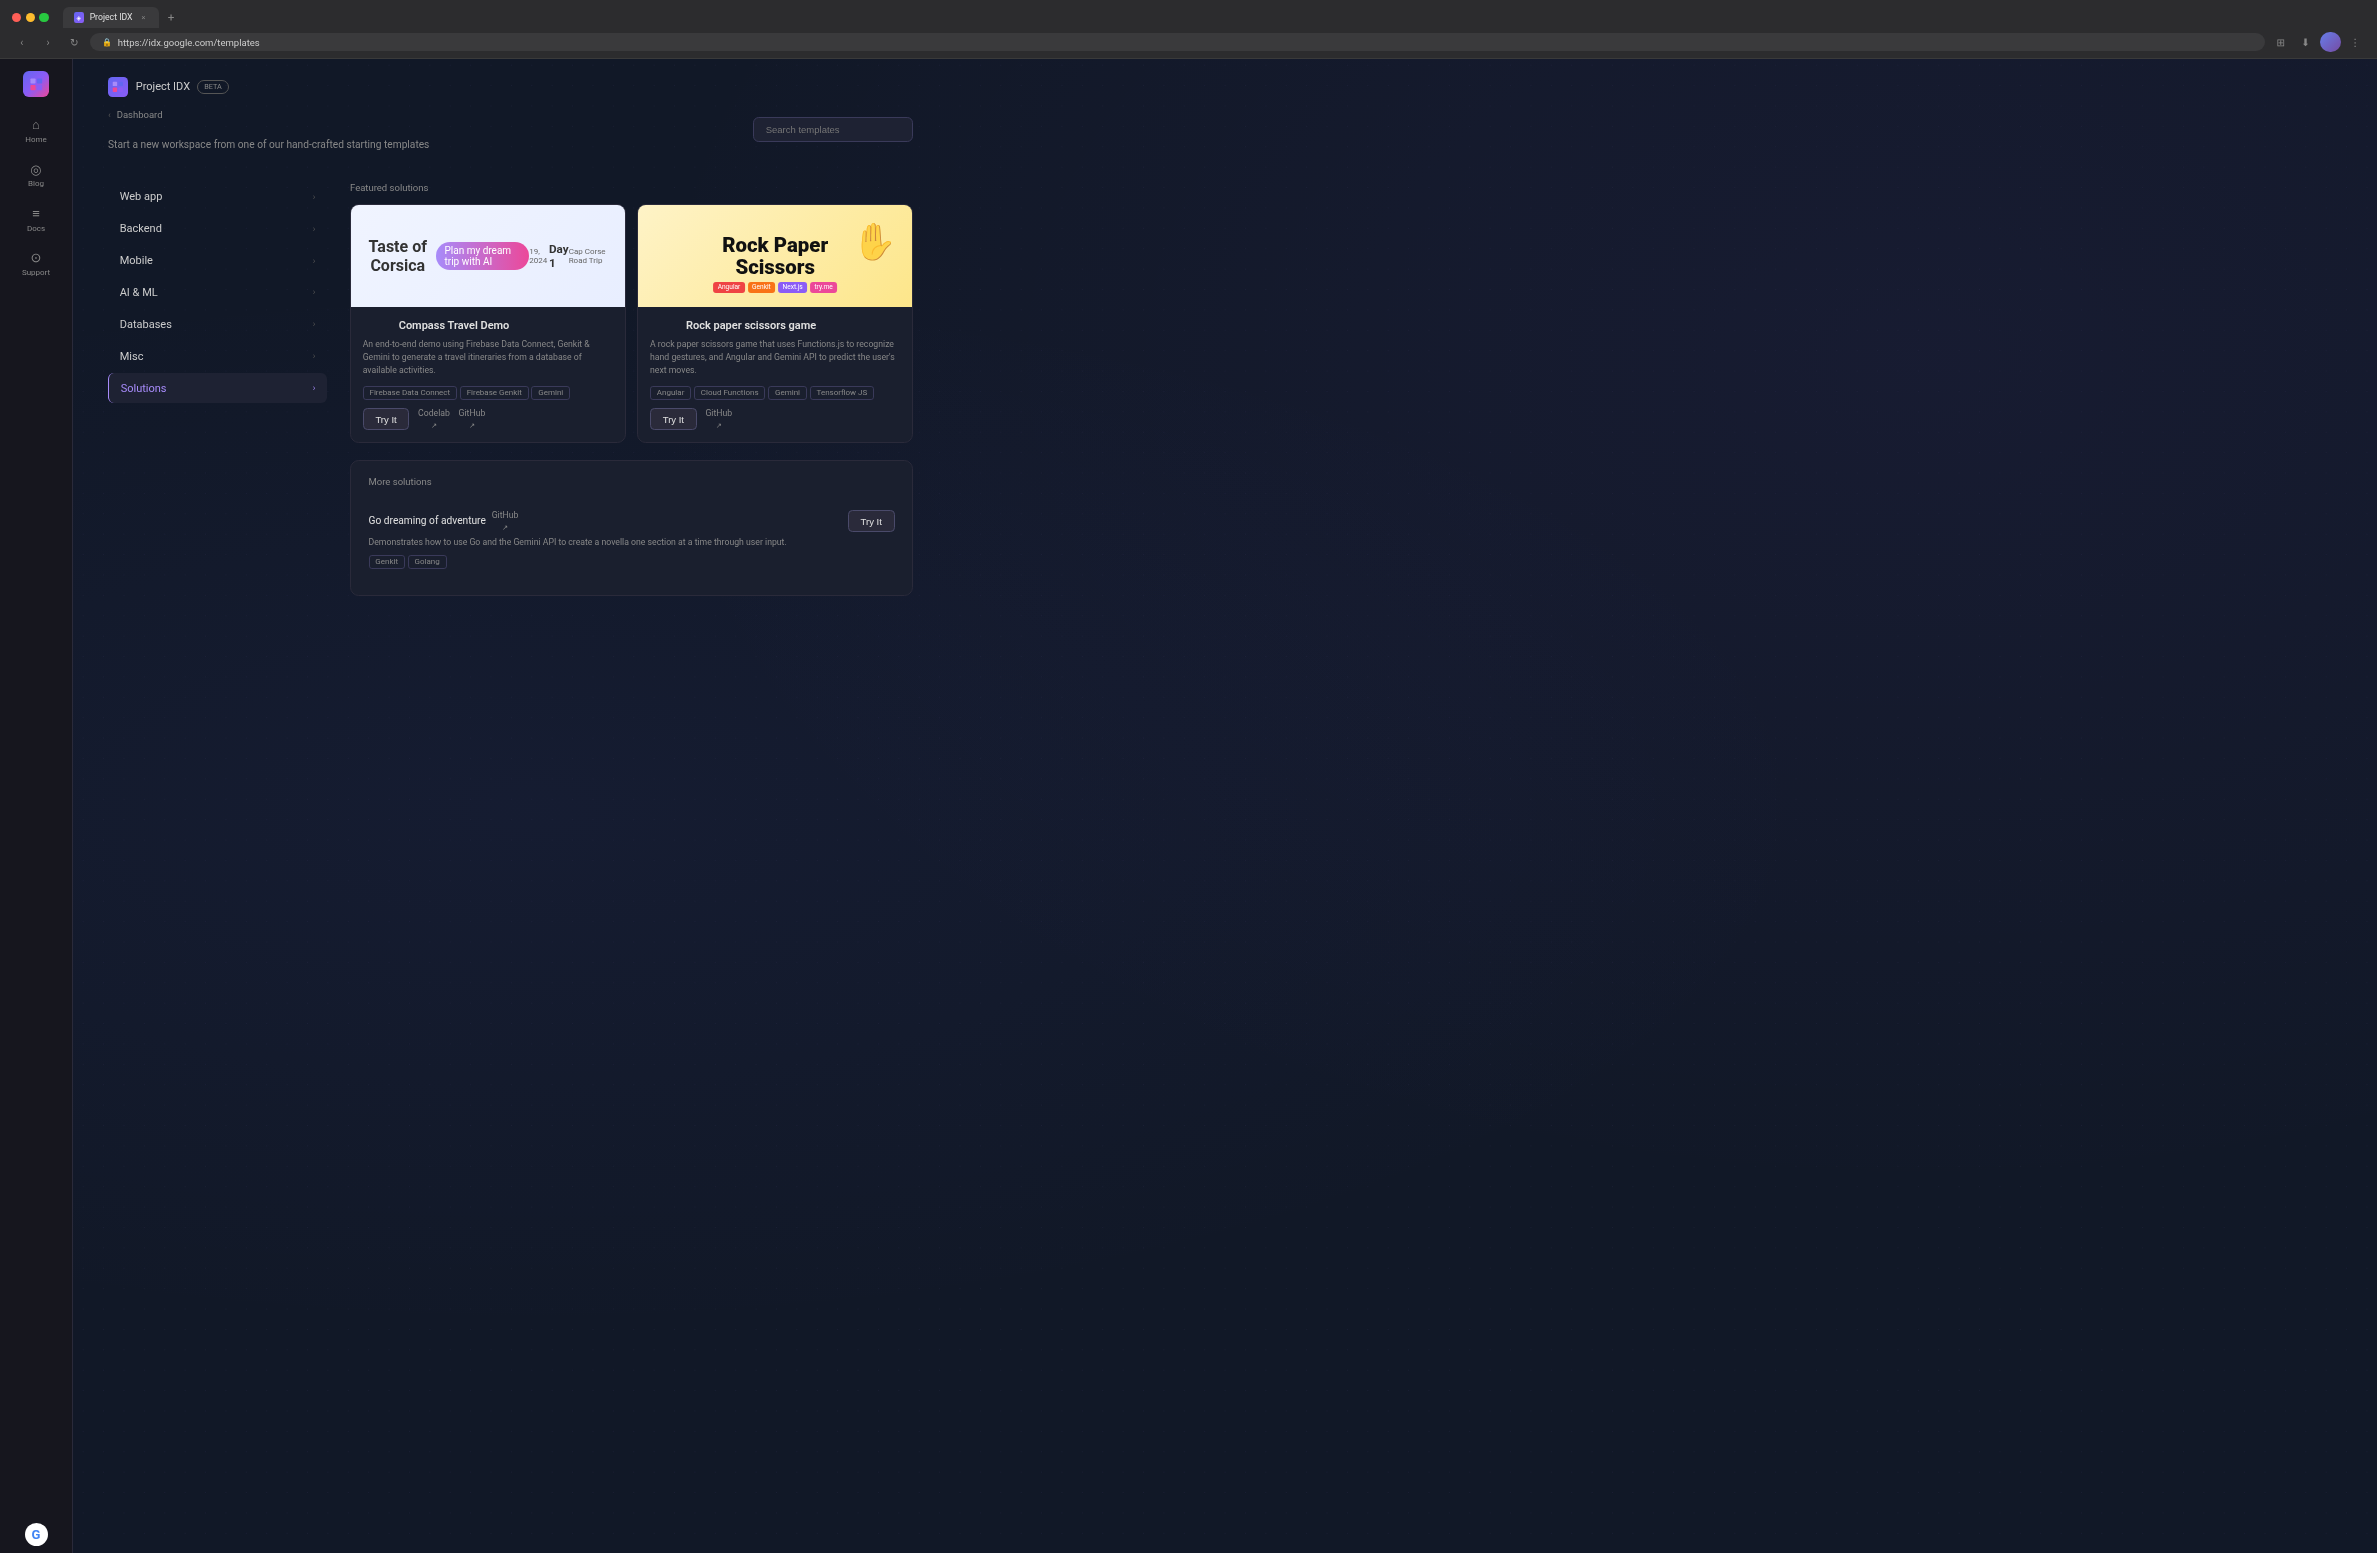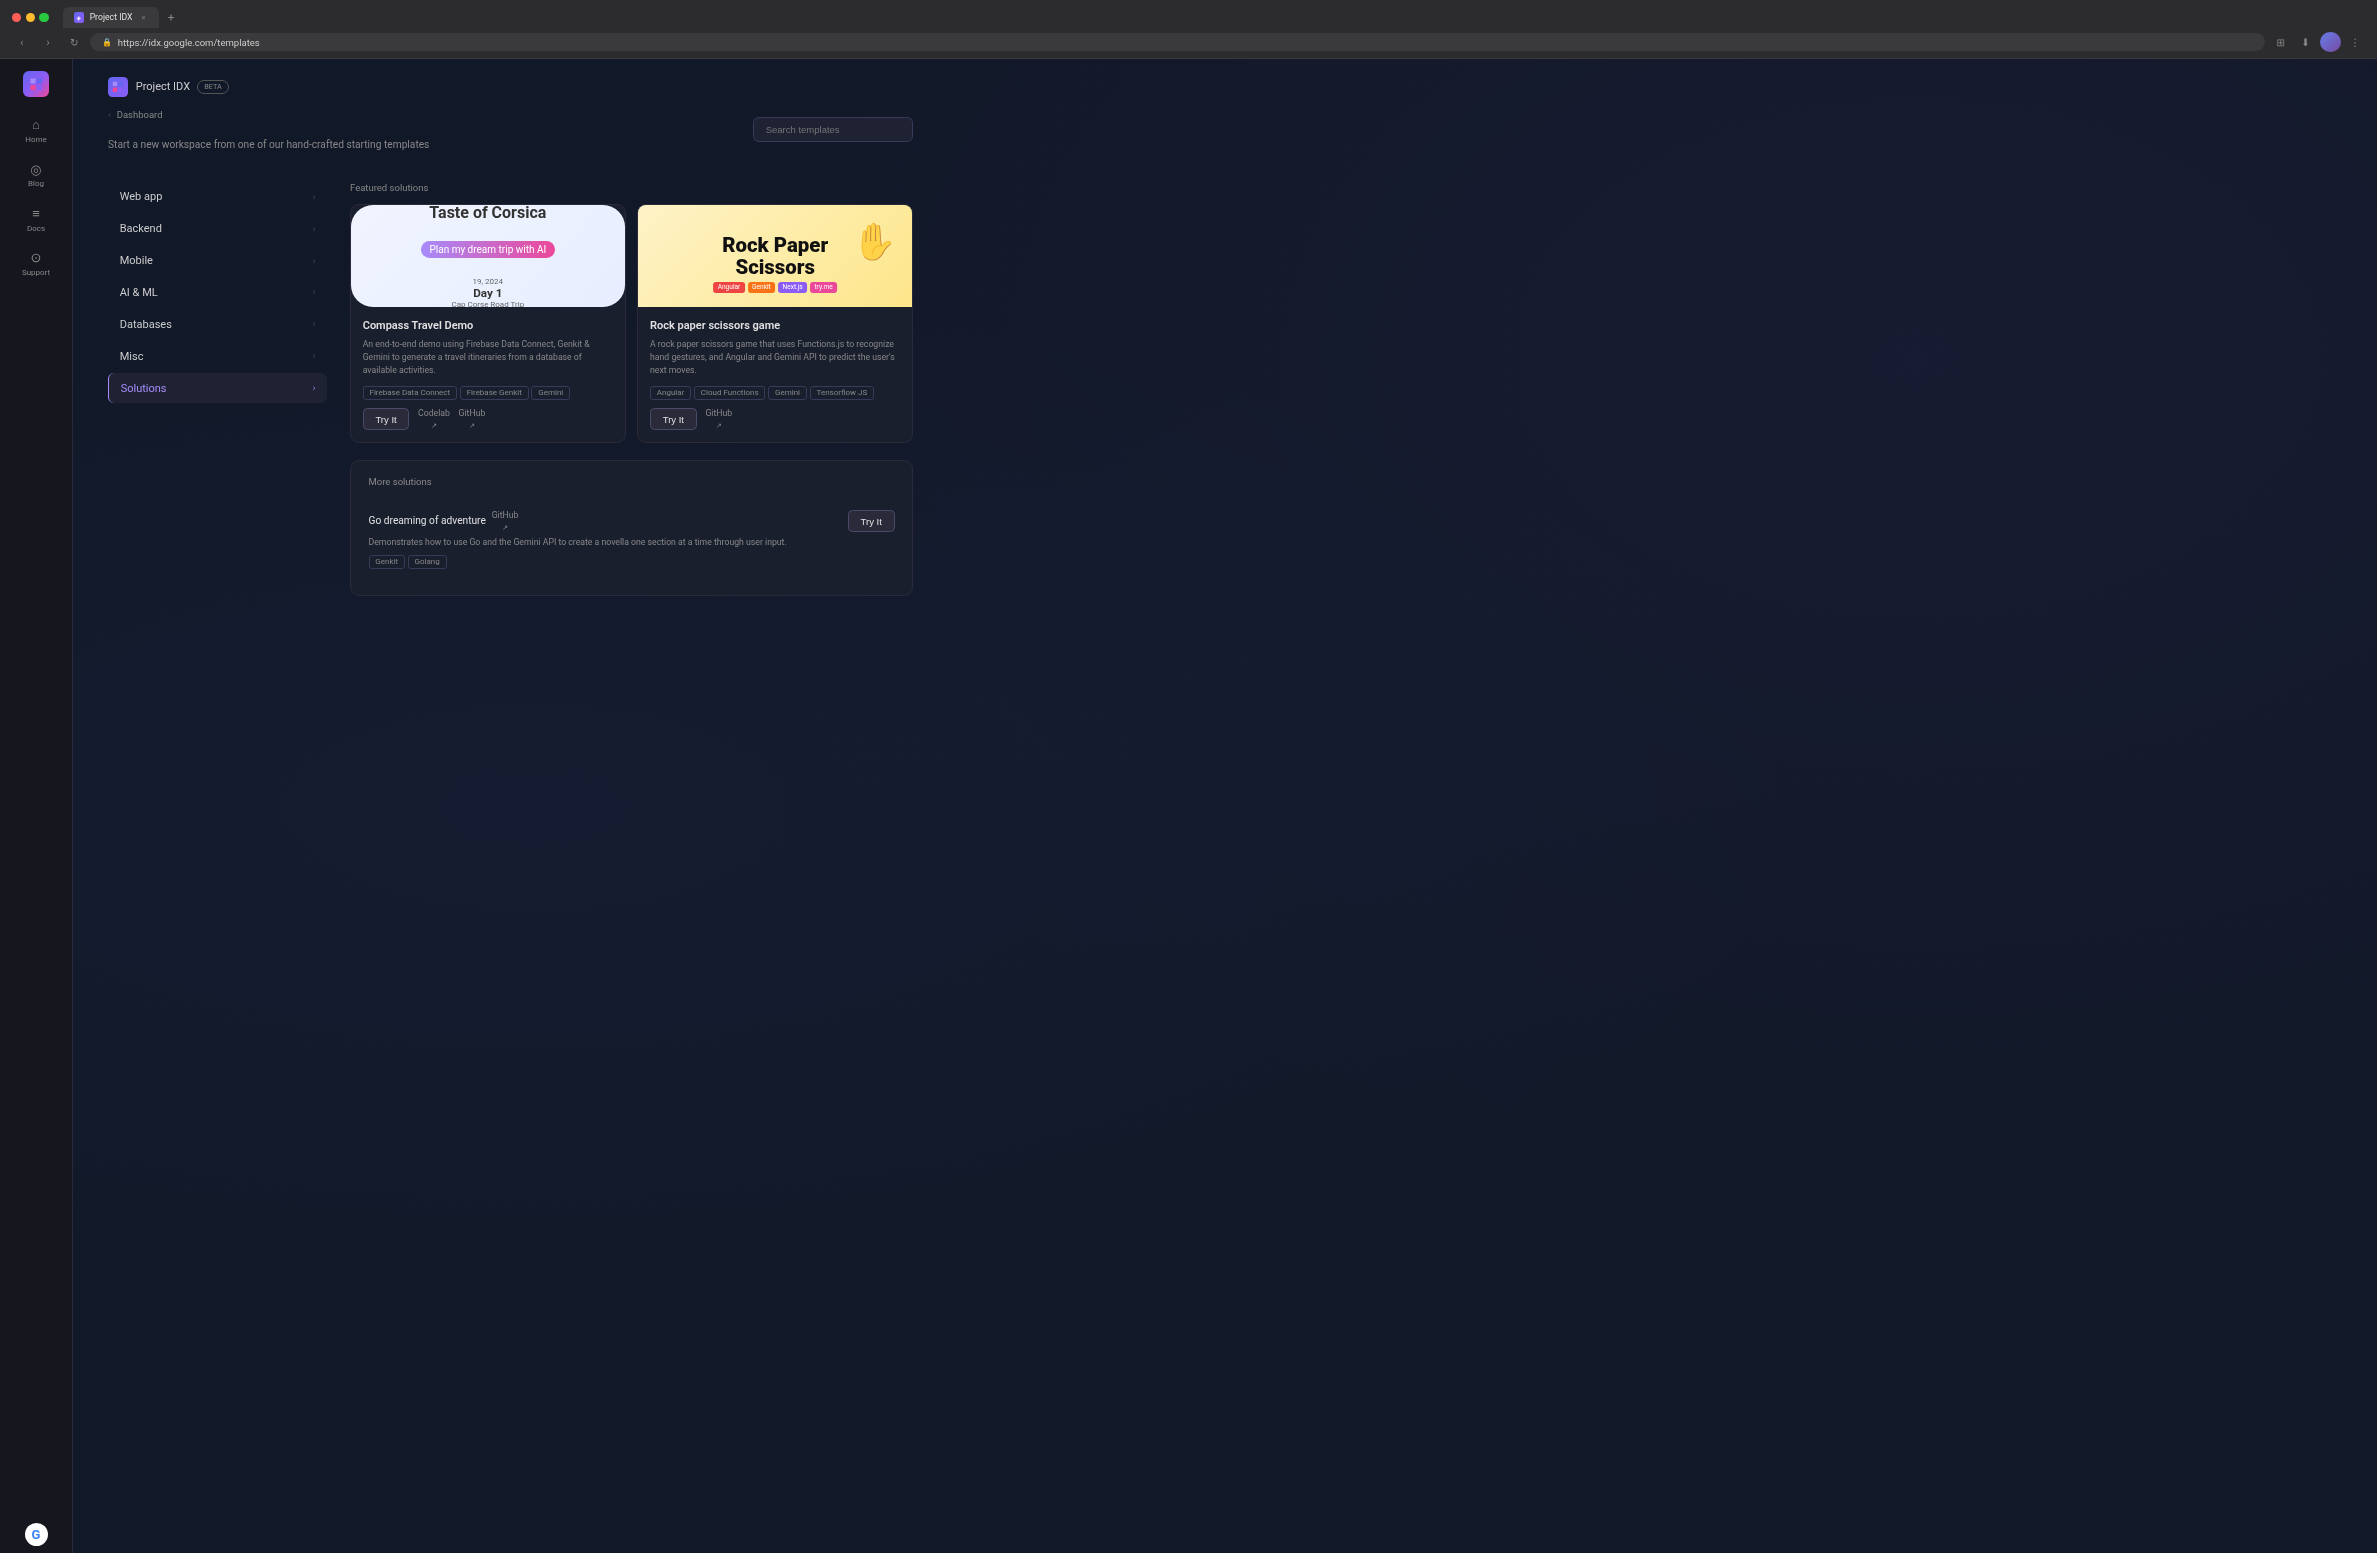--- a/index.html
+++ b/index.html
@@ -365,27 +365,26 @@
     .card-image {
       width: 100%;
       height: 102px;
       overflow: hidden;
     }
 
     
     .compass-image {
       background: linear-gradient(135deg, #f0f4ff 0%, #e8eeff 100%);
       display: flex;
-      flex-direction: column;
+      flex-direction: row;
       align-items: center;
       justify-content: center;
       height: 100%;
       position: relative;
       padding: 8.7px;
-      border-radius: 22px;
     }
     .compass-title {
       font-size: 16px;
       font-weight: bold;
       color: #333;
       text-align: center;
     }
     .compass-pill {
       background: linear-gradient(90deg, #a78bfa, #ec4899);
       border-radius: 14.6px;
@@ -441,20 +440,21 @@
     }
 
     .card-body {
       padding: 11.7px;
     }
     .card-name {
       font-size: 11px;
       font-weight: 600;
       color: #e0e0e0;
       margin-bottom: 5.8px;
+      margin-left: 36px;
     }
     .card-desc {
       font-size: 8.7px;
       color: #888;
       line-height: 1.5;
       margin-bottom: 8.7px;
     }
     .card-tags {
       display: flex;
       flex-wrap: wrap;

